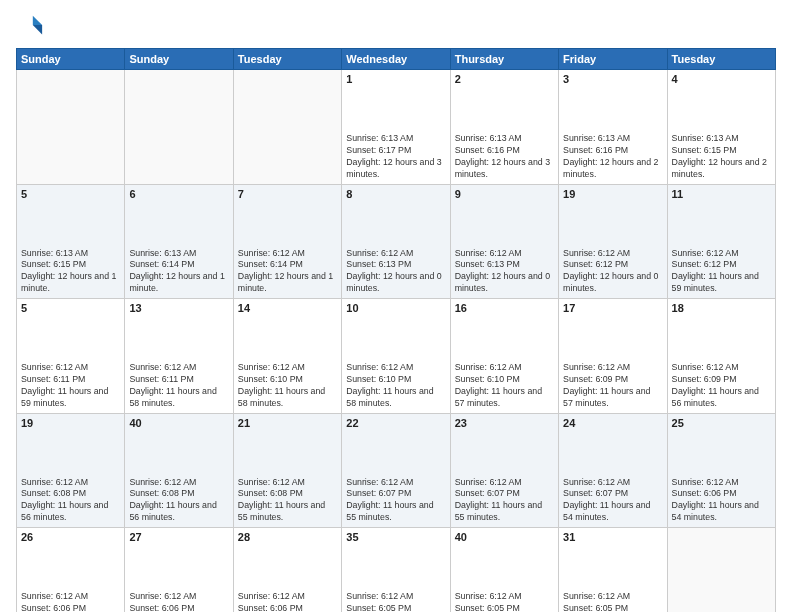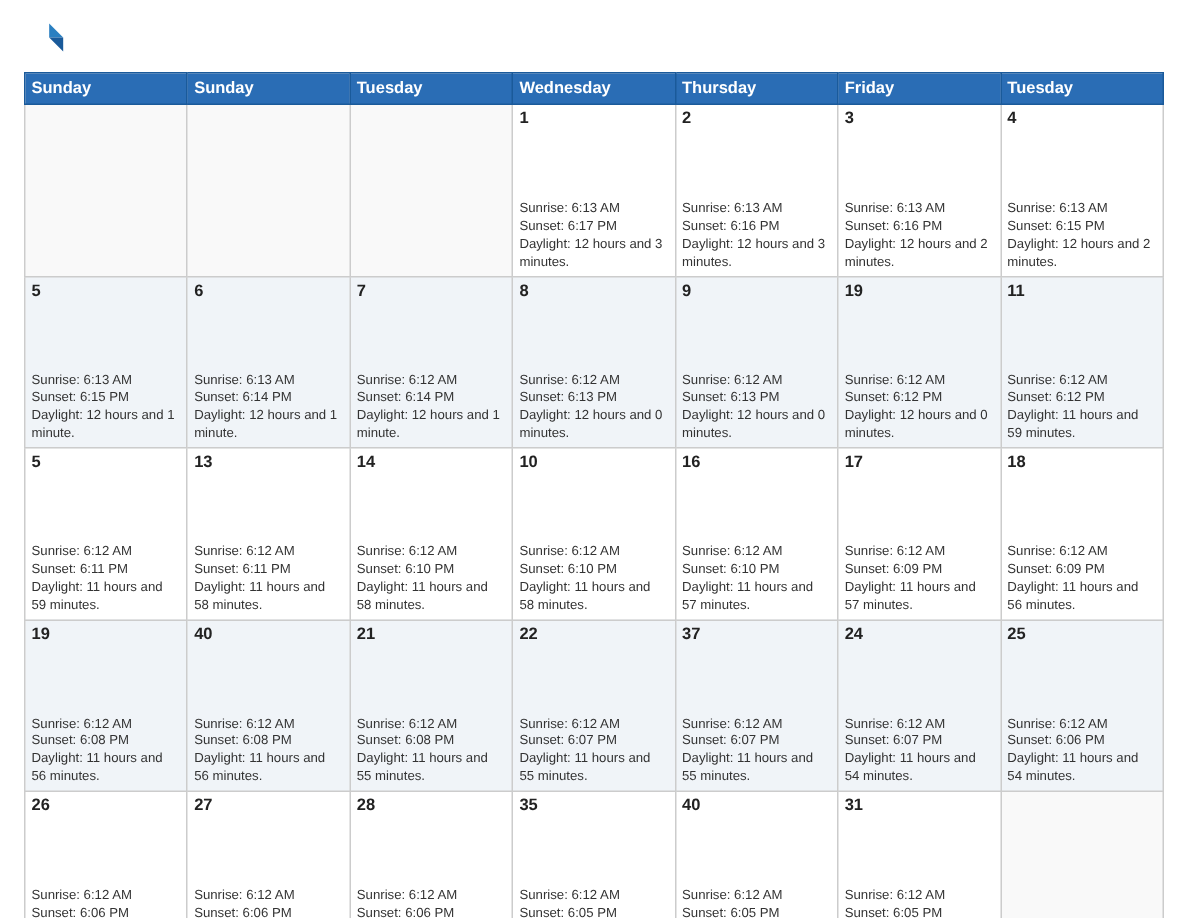--- a/index.html
+++ b/index.html
@@ -224,21 +224,21 @@
           </td>
           <td>
             <span class="day-num">21</span>
             <div class="cell-text">Sunrise: 6:12 AM<br>Sunset: 6:08 PM<br>Daylight: 11 hours and 55 minutes.</div>
           </td>
           <td>
             <span class="day-num">22</span>
             <div class="cell-text">Sunrise: 6:12 AM<br>Sunset: 6:07 PM<br>Daylight: 11 hours and 55 minutes.</div>
           </td>
           <td>
-            <span class="day-num">37</span>
+            <span class="day-num">23</span>
             <div class="cell-text">Sunrise: 6:12 AM<br>Sunset: 6:07 PM<br>Daylight: 11 hours and 55 minutes.</div>
           </td>
           <td>
             <span class="day-num">24</span>
             <div class="cell-text">Sunrise: 6:12 AM<br>Sunset: 6:07 PM<br>Daylight: 11 hours and 54 minutes.</div>
           </td>
           <td>
             <span class="day-num">25</span>
             <div class="cell-text">Sunrise: 6:12 AM<br>Sunset: 6:06 PM<br>Daylight: 11 hours and 54 minutes.</div>
           </td>

